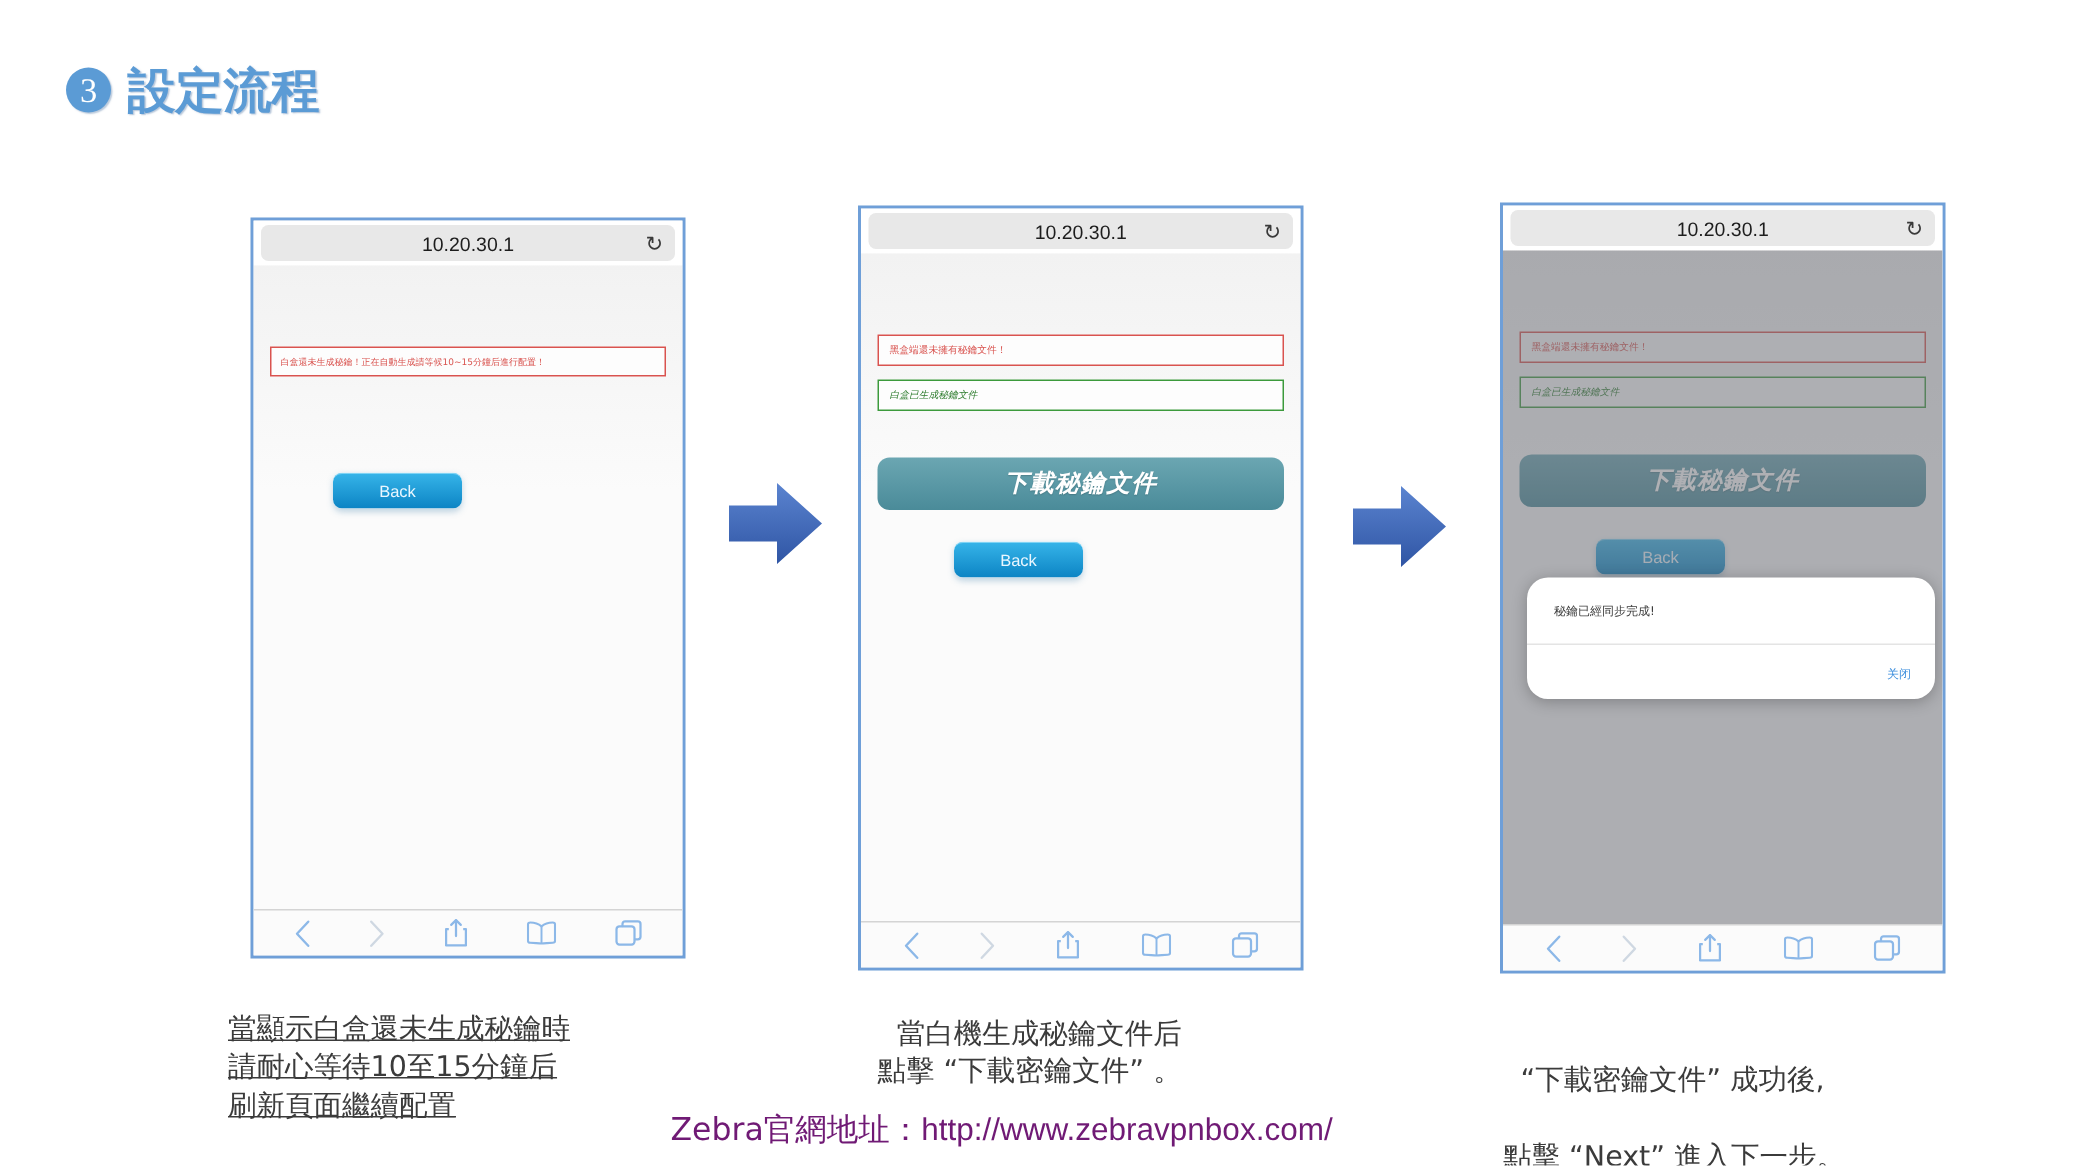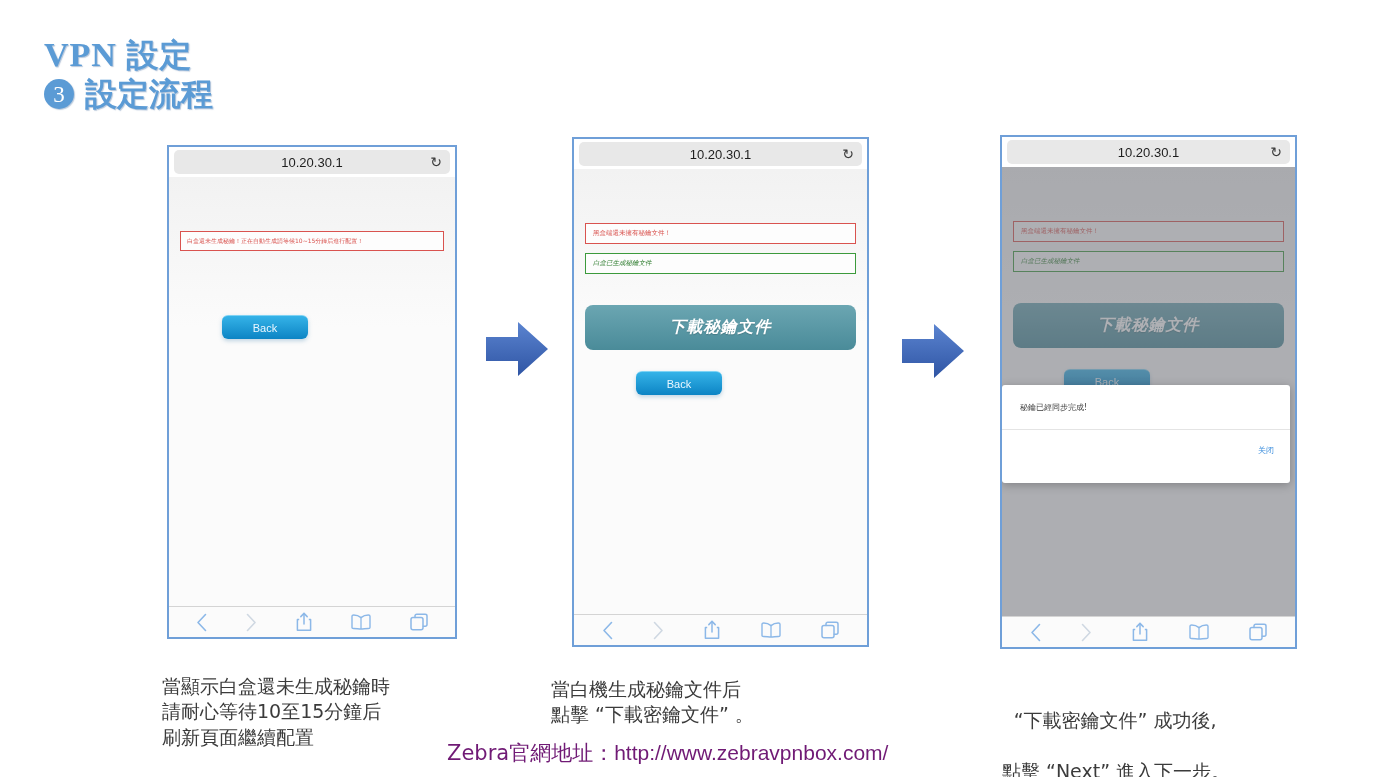--- a/index.html
+++ b/index.html
@@ -137,21 +137,21 @@
     margin-top: 9px;
     font-style: italic;
   }
   #phone-1 .alert-box { height: 20px; padding: 0 6px; font-size: 6px; }
   #phone-2 .alert-box,
   #phone-3 .alert-box { height: 21px; padding: 0 7px; font-size: 6.5px; }
 
   .dl-button {
     box-sizing: border-box;
     width: 100%;
-    height: 45px;
+    height: 35px;
     margin-top: 31px;
     border-radius: 8px;
     background: linear-gradient(#6ba6b2, #4a8b99);
     color: #ffffff;
     font-family: "DejaVu Serif", serif;
     font-weight: bold;
     font-style: italic;
     font-size: 16px;
     display: flex;
     align-items: center;
@@ -203,37 +203,37 @@
   
   #phone-3 .dim-layer {
     position: absolute;
     left: 0; top: 0; right: 0; bottom: 0;
     background: rgba(110,112,118,0.55);
     pointer-events: none;
   }
   #phone-3 .page-body { position: relative; }
   #modal-dialog {
     position: absolute;
-    left: 0;
+    left: 16px;
     right: 5px;
     top: 218px;
     background: #ffffff;
-    border-radius: 3px;
+    border-radius: 14px;
     box-shadow: 0 2px 10px rgba(0,0,0,0.25);
     z-index: 5;
   }
   #modal-message {
     padding: 17px 18px 16px 18px;
     font-family: "DejaVu Sans", sans-serif;
     font-size: 8px;
     color: #3c3c3c;
     border-bottom: 1px solid #e4e4e4;
   }
   #modal-actions {
-    padding: 9px 16px 26px 0;
+    padding: 9px 16px 9px 0;
     text-align: right;
   }
   #modal-close-button {
     font-family: "DejaVu Sans", sans-serif;
     font-size: 8px;
     color: #3e8fdd;
   }
 
   
   .arrow {
@@ -246,41 +246,40 @@
 
   
   .caption {
     position: absolute;
     font-family: "DejaVu Sans", sans-serif;
     font-size: 19px;
     color: #3b3b3b;
     line-height: 1.33;
     white-space: pre;
   }
-  #caption-1 { left: 162px; top: 674px; }
-  #caption-2 { left: 551px; top: 677px; }
+  #caption-1 { left: 152px; top: 674px; text-decoration: underline; }
+  #caption-2 { left: 585px; top: 677px; text-align: right; }
   #caption-3 { left: 988px; top: 683px; text-align: center; }
   #caption-3 .ln2 { display: block; padding-left: 14px; }
 
   #footer-url {
     position: absolute;
     left: 447px;
     top: 739px;
     font-family: "DejaVu Sans", sans-serif;
     font-size: 21px;
     color: #701a75;
     white-space: nowrap;
   }
   #footer-url .lat { font-family: "Liberation Sans", sans-serif; }
 </style>
 </head>
 <body>
 
 <div id="title-block">
-  <div class="title-line" id="title-line-1"><span>VPN</span> <span class="zh">設定</span></div>
   <div class="title-line" id="title-line-2">
     <span class="circled-num">3</span>
     <span>設定流程</span>
   </div>
 </div>
 
 <div class="phone" id="phone-1">
   <div class="address-bar">
     <div class="address-pill">
       <span>10.20.30.1</span>

